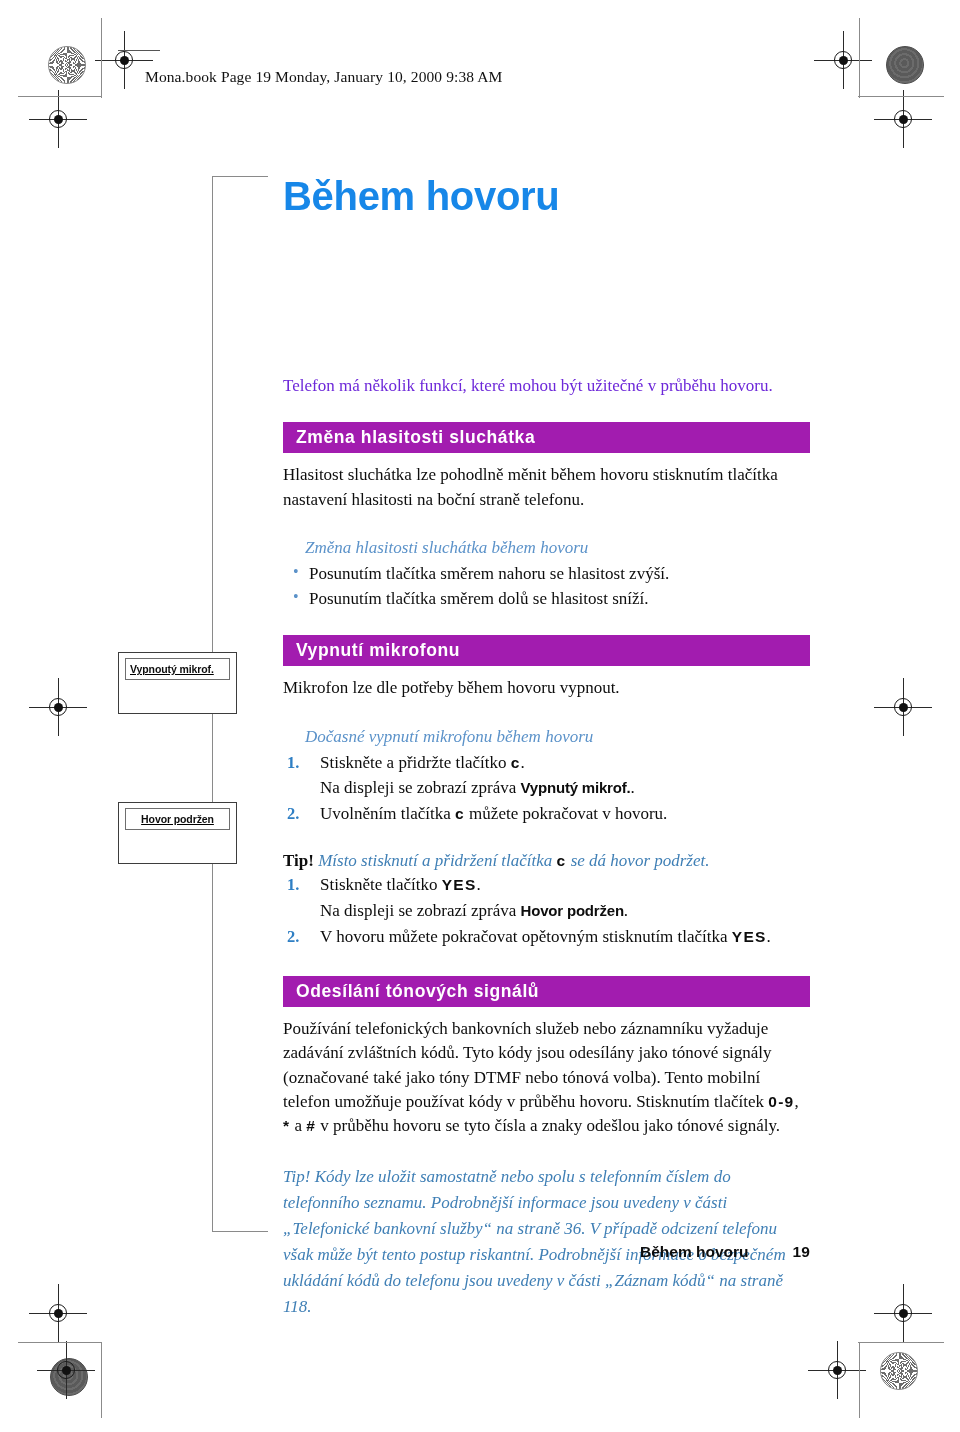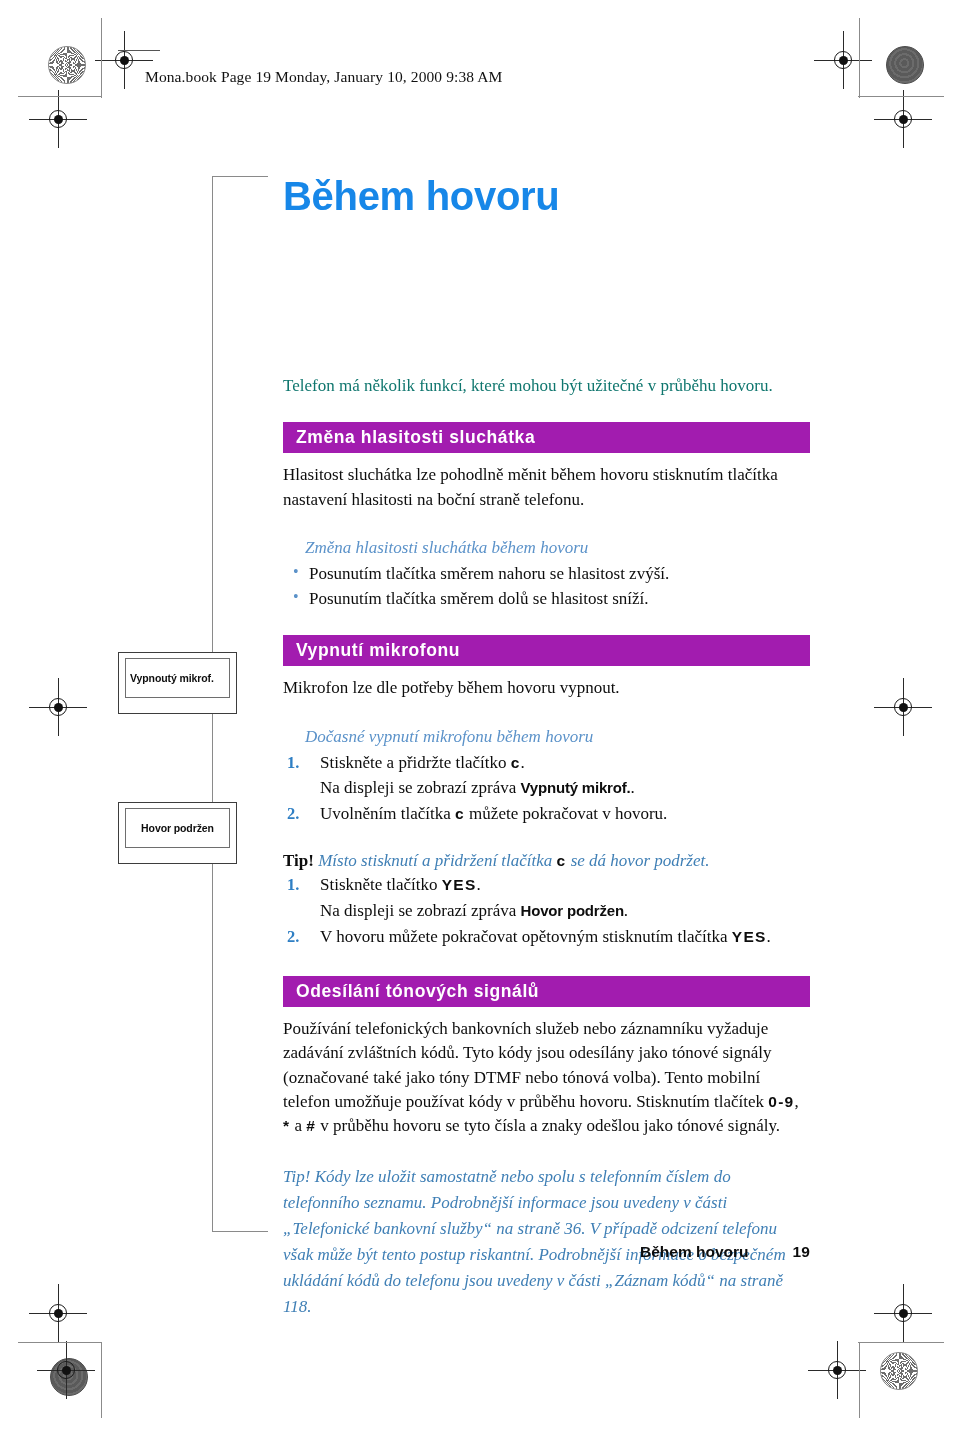--- a/index.html
+++ b/index.html
@@ -114,21 +114,21 @@
     font-weight: bold;
     font-size: 40px;
     color: #1787e8;
     letter-spacing: -0.3px;
     line-height: 1;
   }
   p.intro {
     margin: 158px 0 0 0;
     font-size: 17px;
     line-height: 1.42;
-    color: #0f766e;
+    color: #6d28d9;
   }
   .banner {
     margin-top: 24px;
     background: #a21caf;
     color: #ffffff;
     font-family: "Liberation Sans", sans-serif;
     font-weight: bold;
     font-size: 17.5px;
     letter-spacing: 0.6px;
     padding: 5px 0 6px 13px;
@@ -238,26 +238,27 @@
     height: 62px;
     border: 1.4px solid #3d3d3d;
     background: #ffffff;
     box-sizing: border-box;
   }
   .margin-box .screen {
     position: absolute;
     left: 6px;
     top: 5px;
     right: 6px;
-    height: 40px;
+    height: 22px;
     border: 1.2px solid #6e6e6e;
     background: #fff;
     box-sizing: border-box;
     display: flex;
     align-items: center;
+    text-decoration: underline;
   }
   .margin-box .screen span {
     font-family: "Liberation Sans", sans-serif;
     font-weight: bold;
     font-size: 10.5px;
     color: #0d0d0d;
     white-space: nowrap;
     padding-left: 4px;
     letter-spacing: -0.1px;
   }

